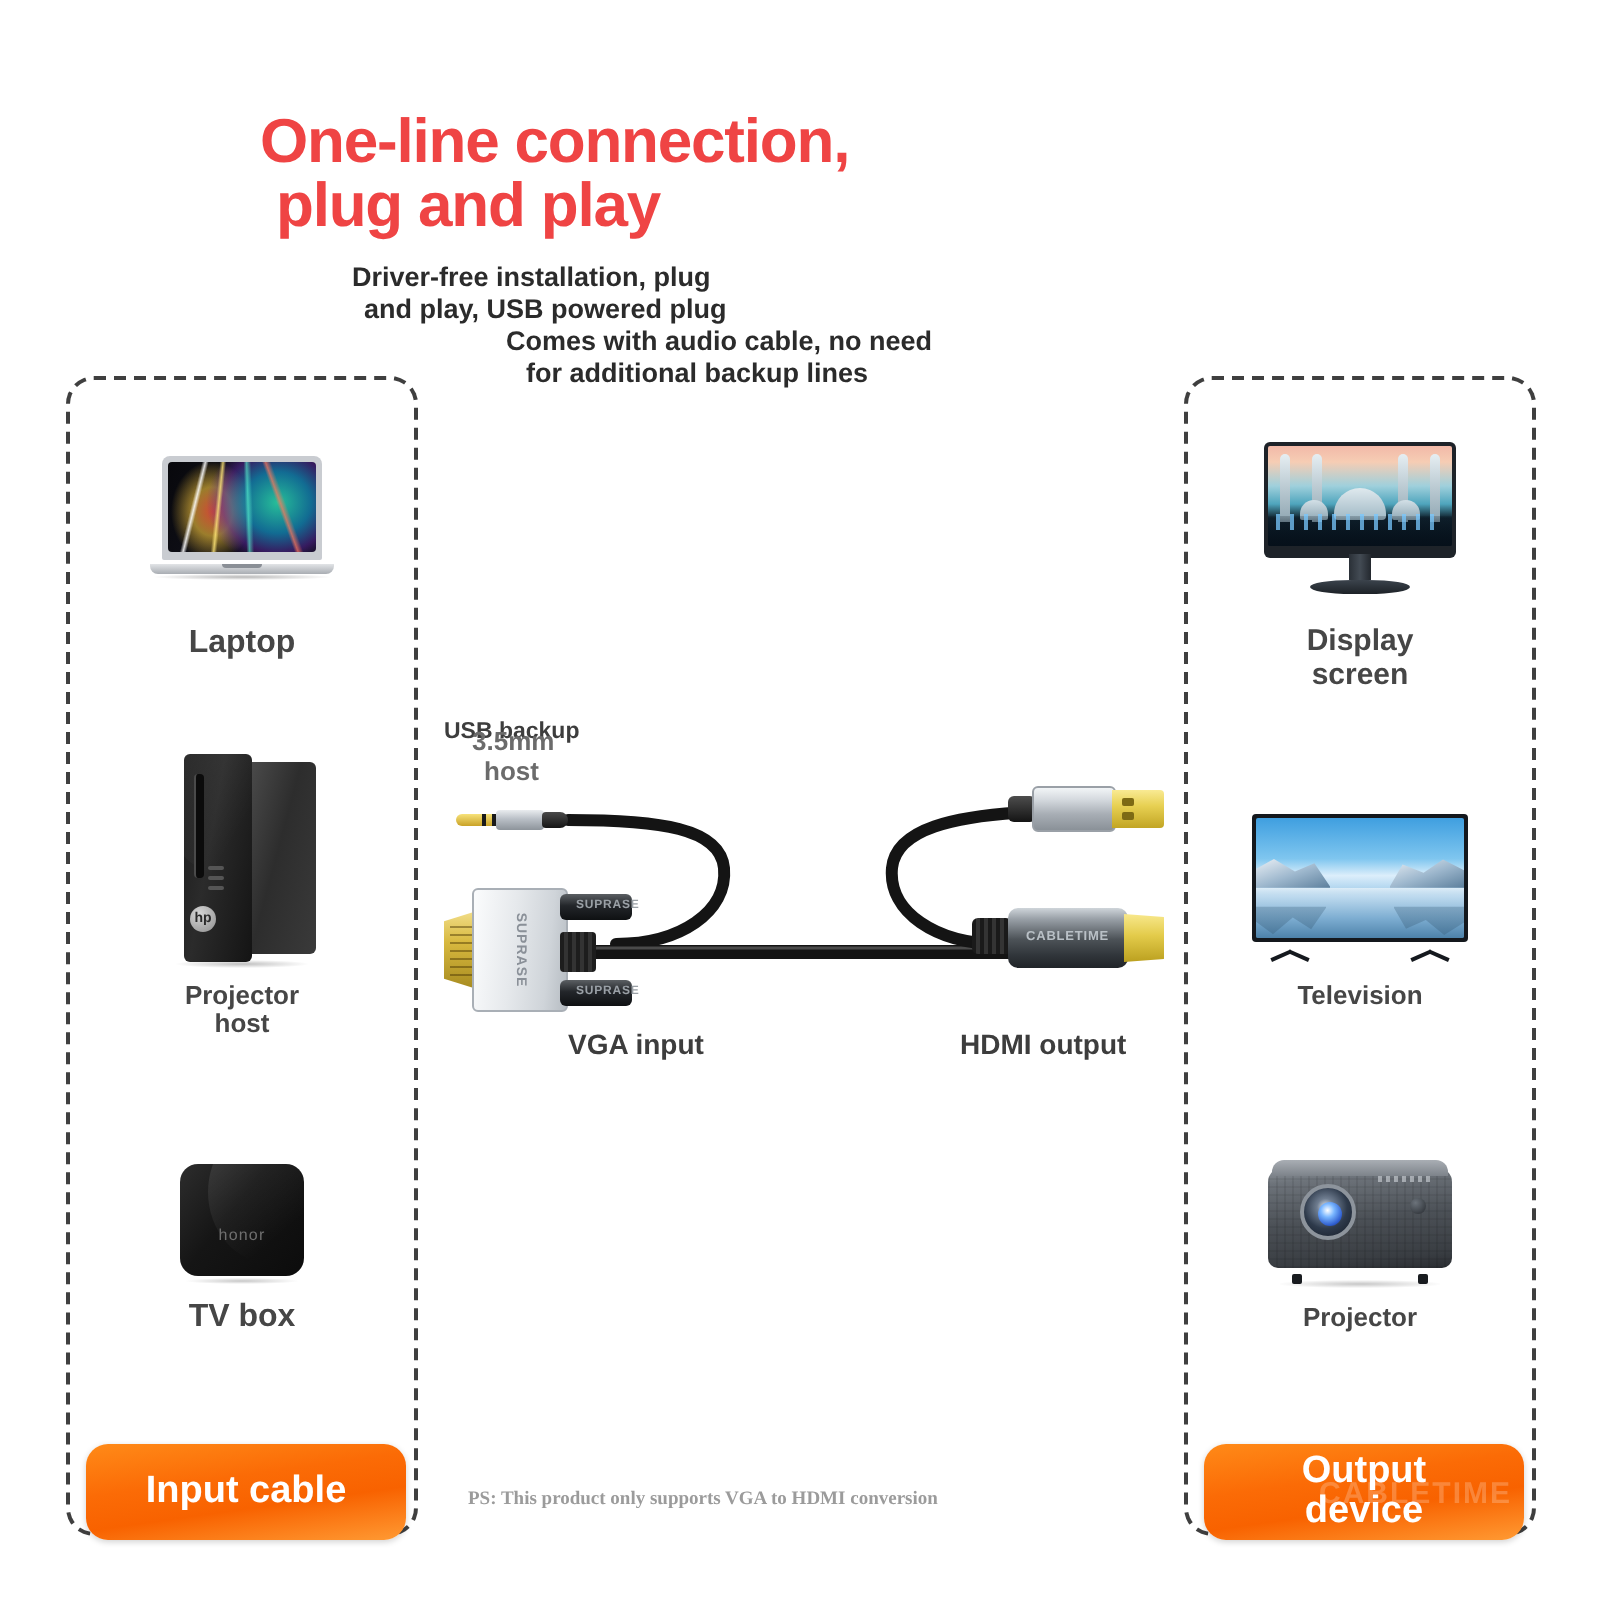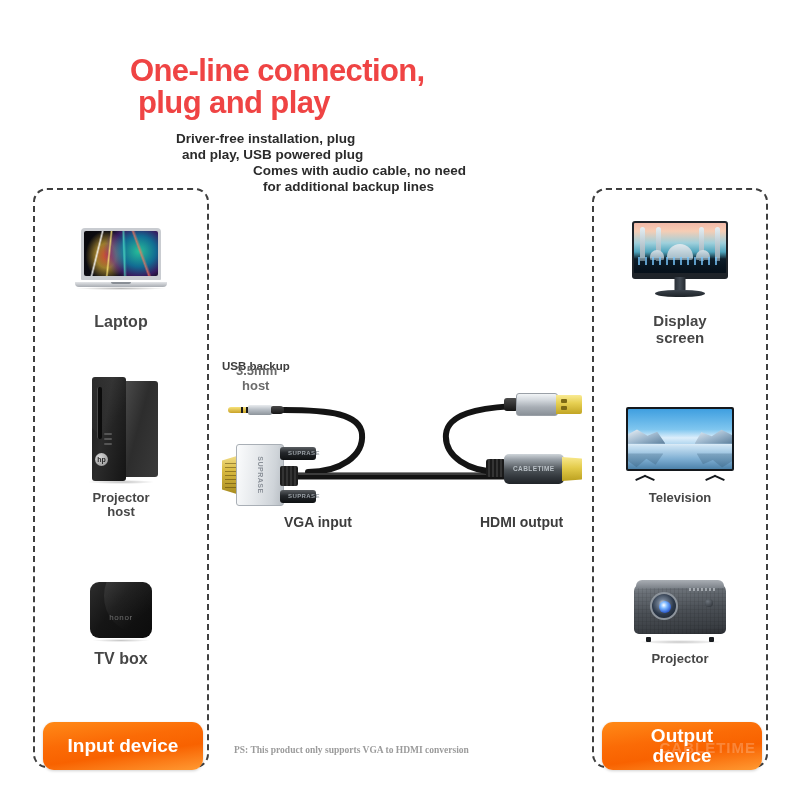--- a/index.html
+++ b/index.html
@@ -656,21 +656,21 @@
     <div class="boot"></div>
     <div class="shell"></div>
     <div class="tongue">
         <i></i>
         <i></i>
       </div>
   </div>
 </div>
 
 <div class="pill" id="btn-input">
-  <span class="lbl">Input device</span>
+  <span class="lbl">Input cable</span>
 </div>
 
 <div class="pill" id="btn-output">
   <span class="wm">CABLETIME</span>
   <span class="lbl">
     <span>Output</span><br>
     <span>device</span>
   </span>
 </div>
 

